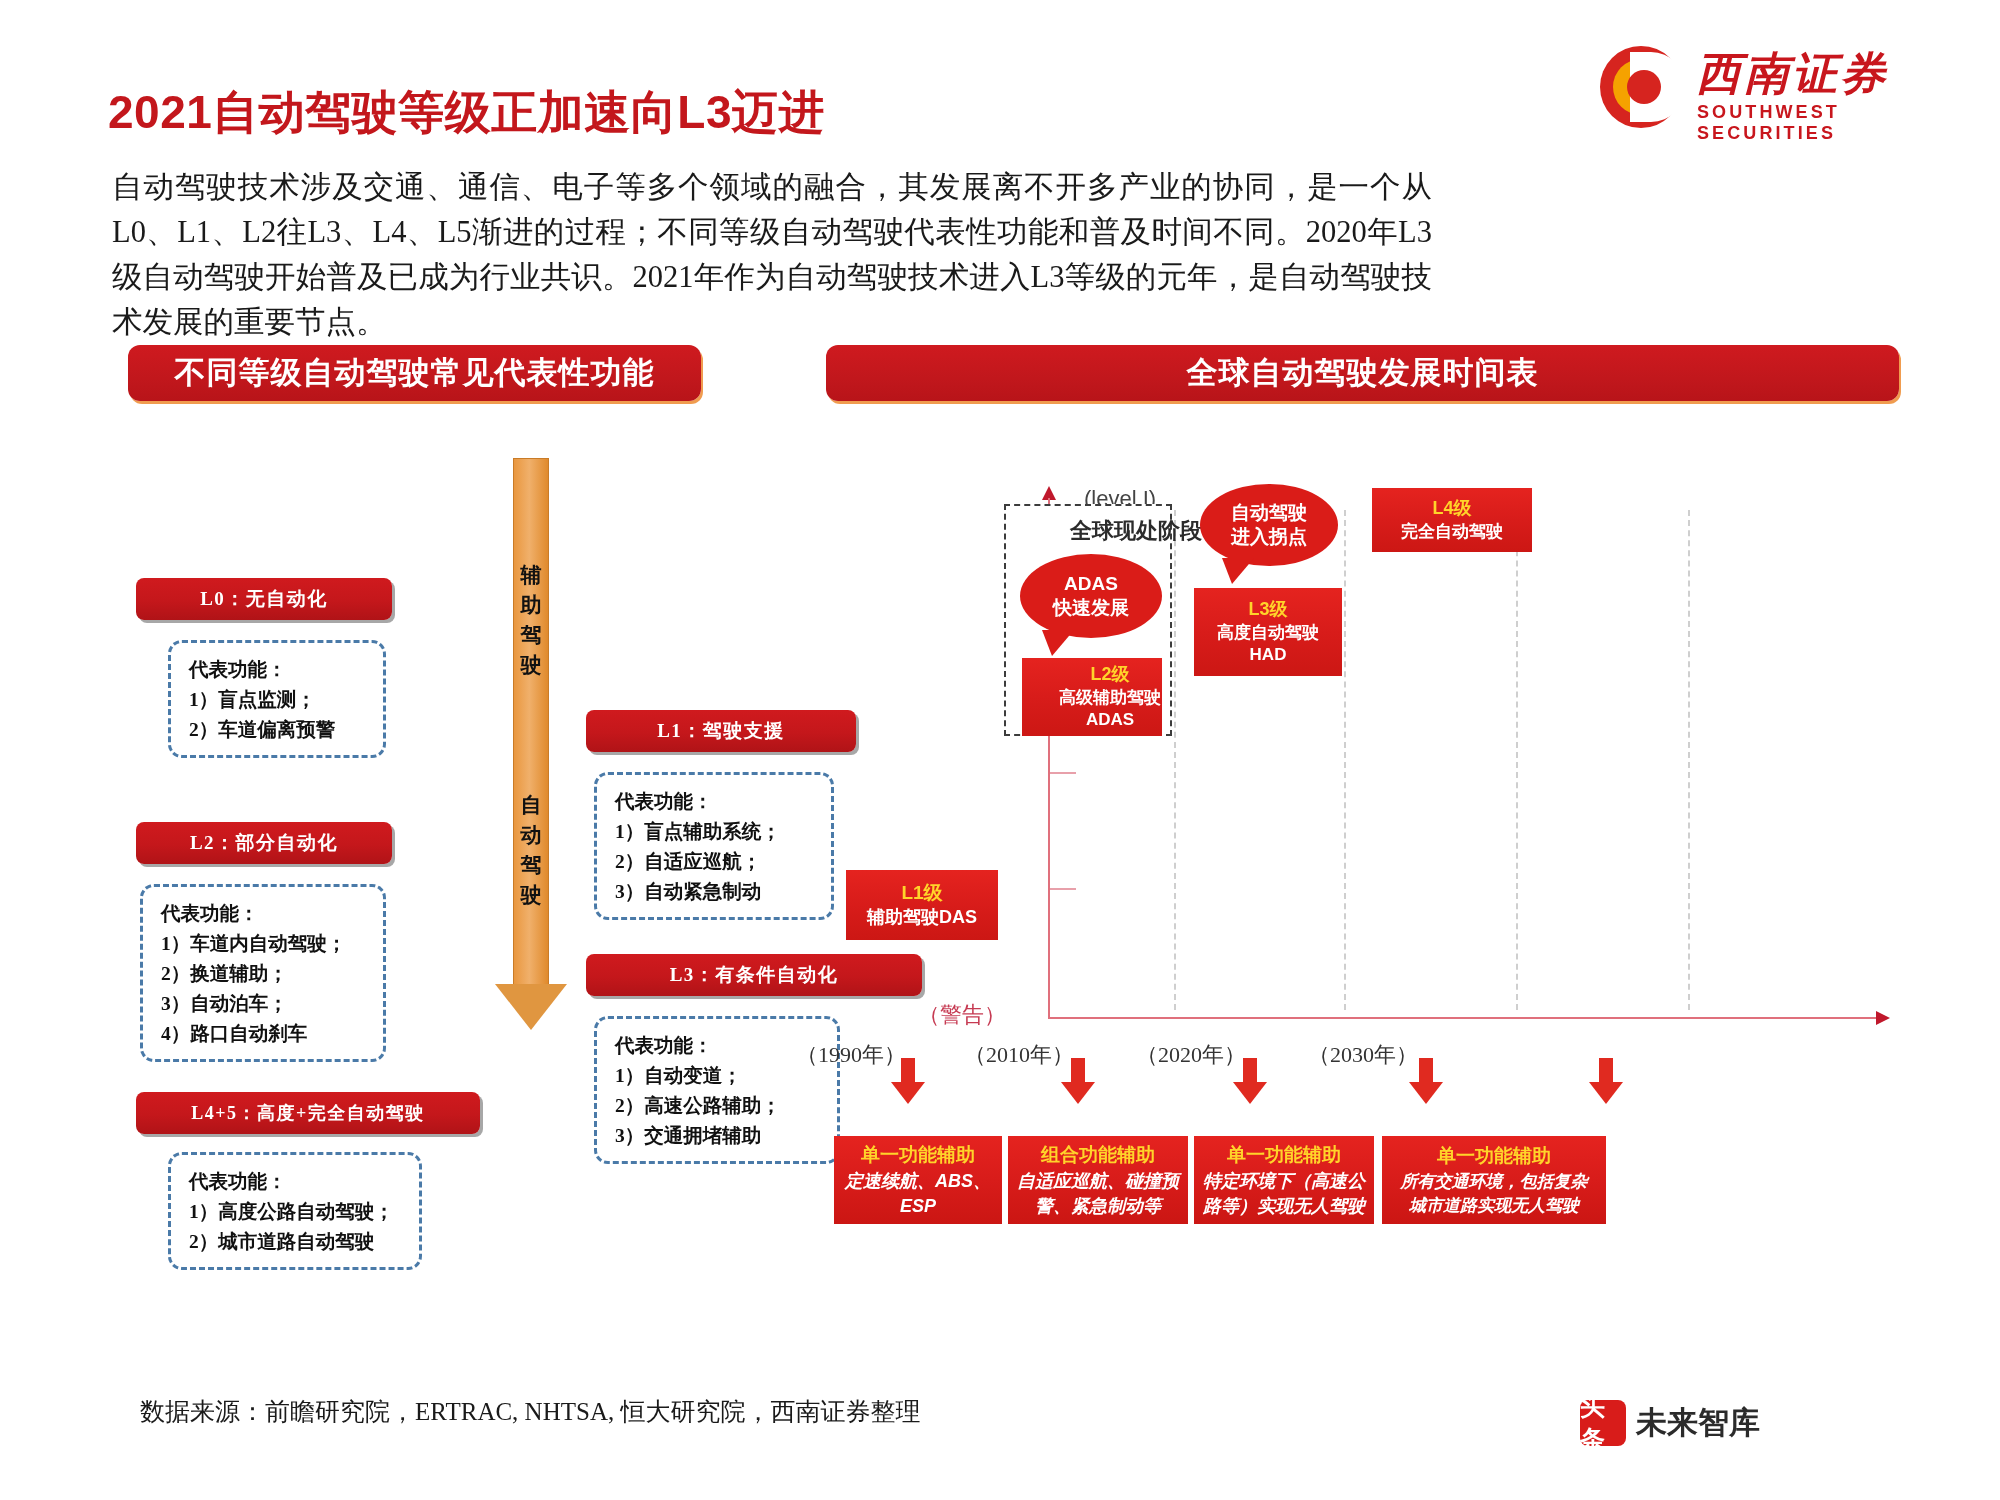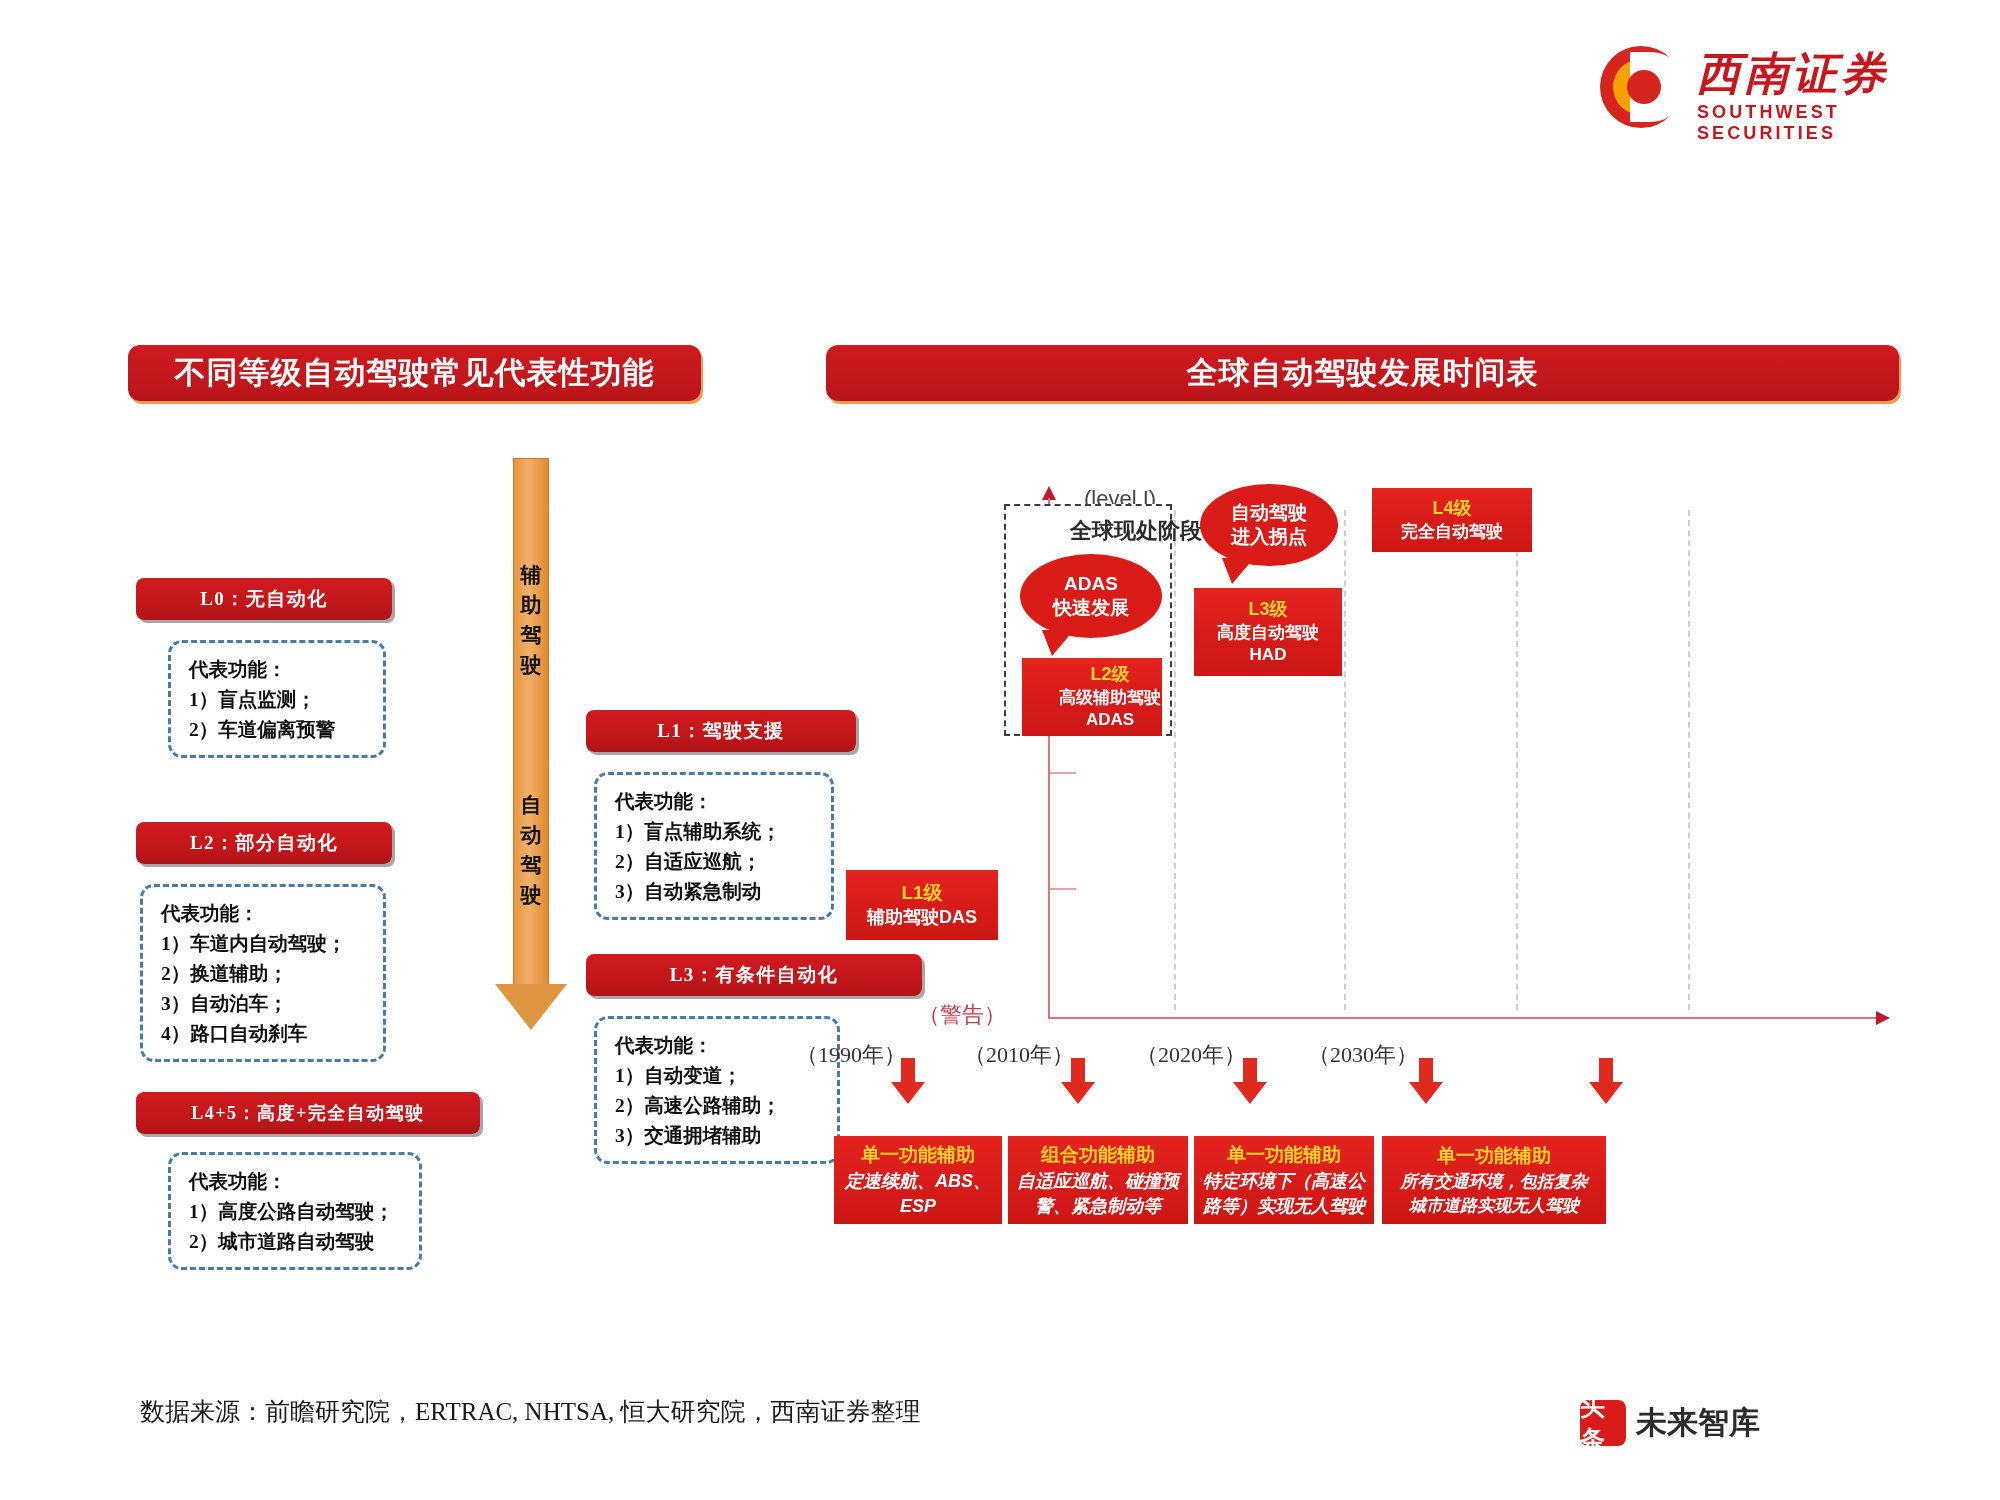--- a/index.html
+++ b/index.html
@@ -207,21 +207,23 @@
     <div class="logo-mark">
       <div class="ring"></div>
         <div class="inner"></div>
         <div class="cut"></div>
         <div class="dot"></div>
     </div>
     <div class="logo-cn">西南证券</div>
     <div class="logo-en">SOUTHWEST SECURITIES</div>
   </div>
 
-
+  <div class="title">2021自动驾驶等级正加速向L3迈进</div>
+
+  <div class="para">自动驾驶技术涉及交通、通信、电子等多个领域的融合，其发展离不开多产业的协同，是一个从L0、L1、L2往L3、L4、L5渐进的过程；不同等级自动驾驶代表性功能和普及时间不同。2020年L3级自动驾驶开始普及已成为行业共识。2021年作为自动驾驶技术进入L3等级的元年，是自动驾驶技术发展的重要节点。</div>
 
   <div class="banner banner-left">不同等级自动驾驶常见代表性功能</div>
   <div class="banner banner-right">全球自动驾驶发展时间表</div>
 
   <div>
 
     <div class="arrow-shaft"></div>
     <div class="arrow-head"></div>
     <div class="arrow-label a1">辅助驾驶</div>
     <div class="arrow-label a2">自动驾驶</div>

